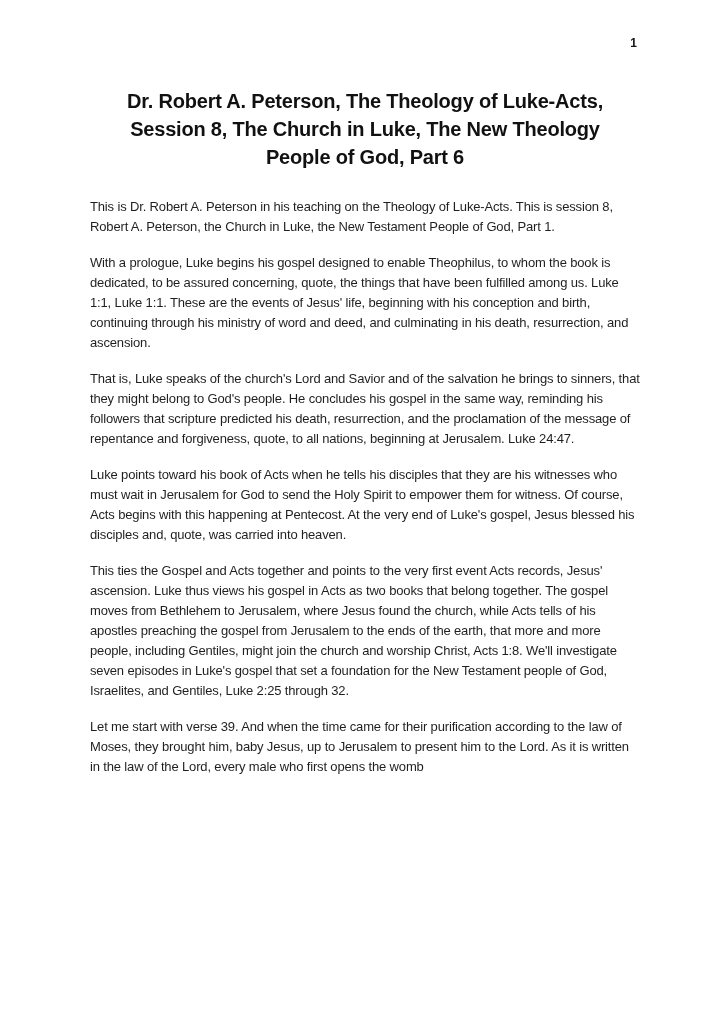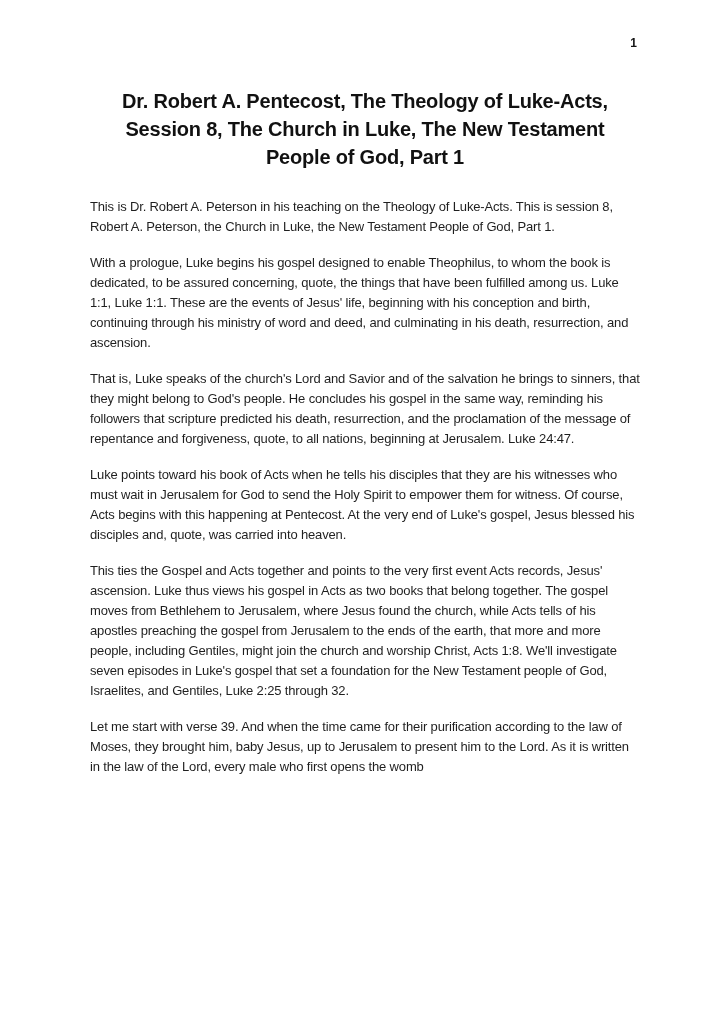--- a/index.html
+++ b/index.html
@@ -50,23 +50,23 @@
   }
 </style>
 </head>
 <body>
 
 <div class="page">
 
   <div class="page-number">1</div>
 
   <h1 class="doc-title">
-    <span class="title-line">Dr. Robert A. Pentecost, The Theology of Luke-Acts,</span>
-    <span class="title-line">Session 8, The Church in Luke, The New Testament</span>
-    <span class="title-line">People of God, Part 1</span>
+    <span class="title-line">Dr. Robert A. Peterson, The Theology of Luke-Acts,</span>
+    <span class="title-line">Session 8, The Church in Luke, The New Theology</span>
+    <span class="title-line">People of God, Part 6</span>
   </h1>
 
   <div class="doc-body">
     <p>This is Dr. Robert A. Peterson in his teaching on the Theology of Luke-Acts. This is session 8, Robert A. Peterson, the Church in Luke, the New Testament People of God, Part 1.</p>
     <p>With a prologue, Luke begins his gospel designed to enable Theophilus, to whom the book is dedicated, to be assured concerning, quote, the things that have been fulfilled among us. Luke 1:1, Luke 1:1. These are the events of Jesus' life, beginning with his conception and birth, continuing through his ministry of word and deed, and culminating in his death, resurrection, and ascension.</p>
     <p>That is, Luke speaks of the church's Lord and Savior and of the salvation he brings to sinners, that they might belong to God's people. He concludes his gospel in the same way, reminding his followers that scripture predicted his death, resurrection, and the proclamation of the message of repentance and forgiveness, quote, to all nations, beginning at Jerusalem. Luke 24:47.</p>
     <p>Luke points toward his book of Acts when he tells his disciples that they are his witnesses who must wait in Jerusalem for God to send the Holy Spirit to empower them for witness. Of course, Acts begins with this happening at Pentecost. At the very end of Luke's gospel, Jesus blessed his disciples and, quote, was carried into heaven.</p>
     <p>This ties the Gospel and Acts together and points to the very first event Acts records, Jesus' ascension. Luke thus views his gospel in Acts as two books that belong together. The gospel moves from Bethlehem to Jerusalem, where Jesus found the church, while Acts tells of his apostles preaching the gospel from Jerusalem to the ends of the earth, that more and more people, including Gentiles, might join the church and worship Christ, Acts 1:8. We'll investigate seven episodes in Luke's gospel that set a foundation for the New Testament people of God, Israelites, and Gentiles, Luke 2:25 through 32.</p>
     <p>Let me start with verse 39. And when the time came for their purification according to the law of Moses, they brought him, baby Jesus, up to Jerusalem to present him to the Lord. As it is written in the law of the Lord, every male who first opens the womb</p>
   </div>

